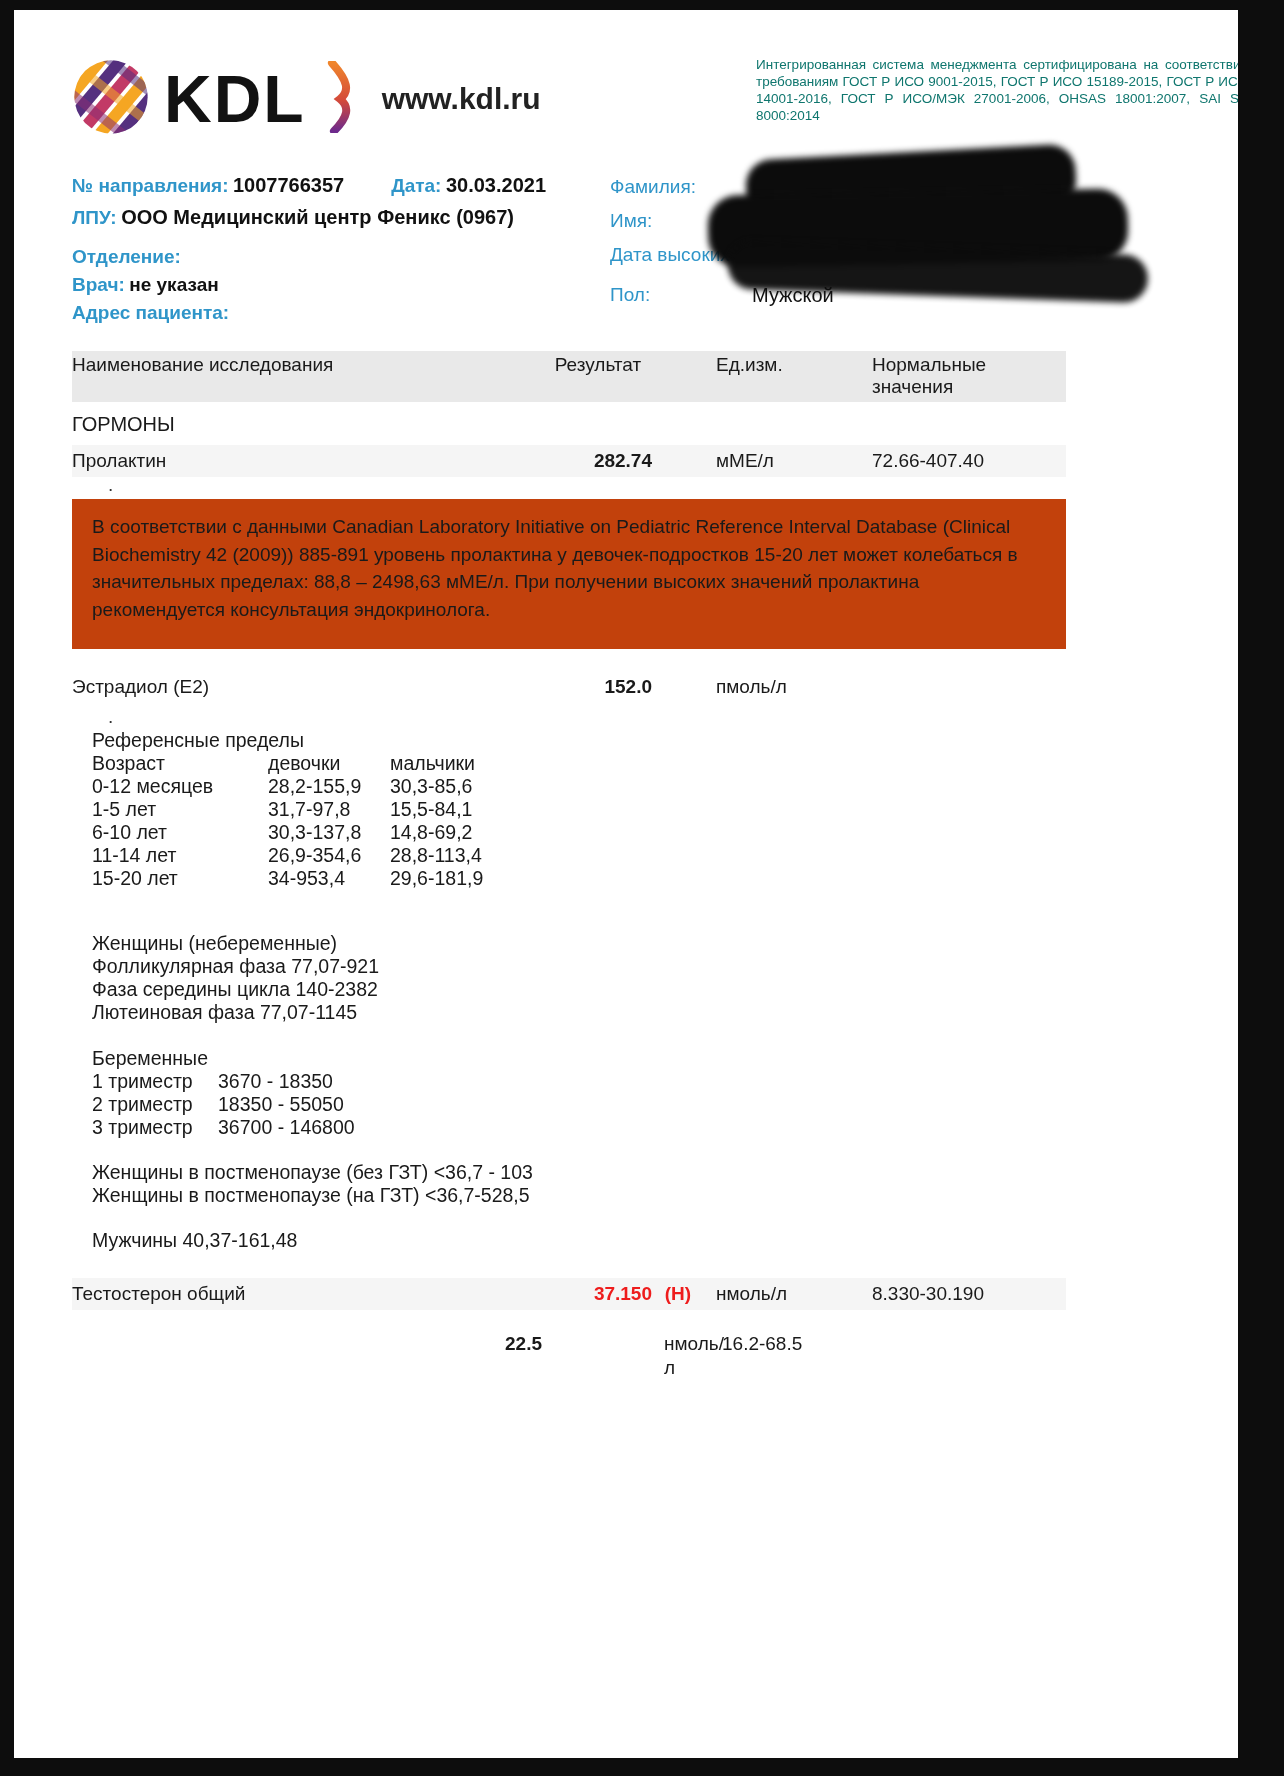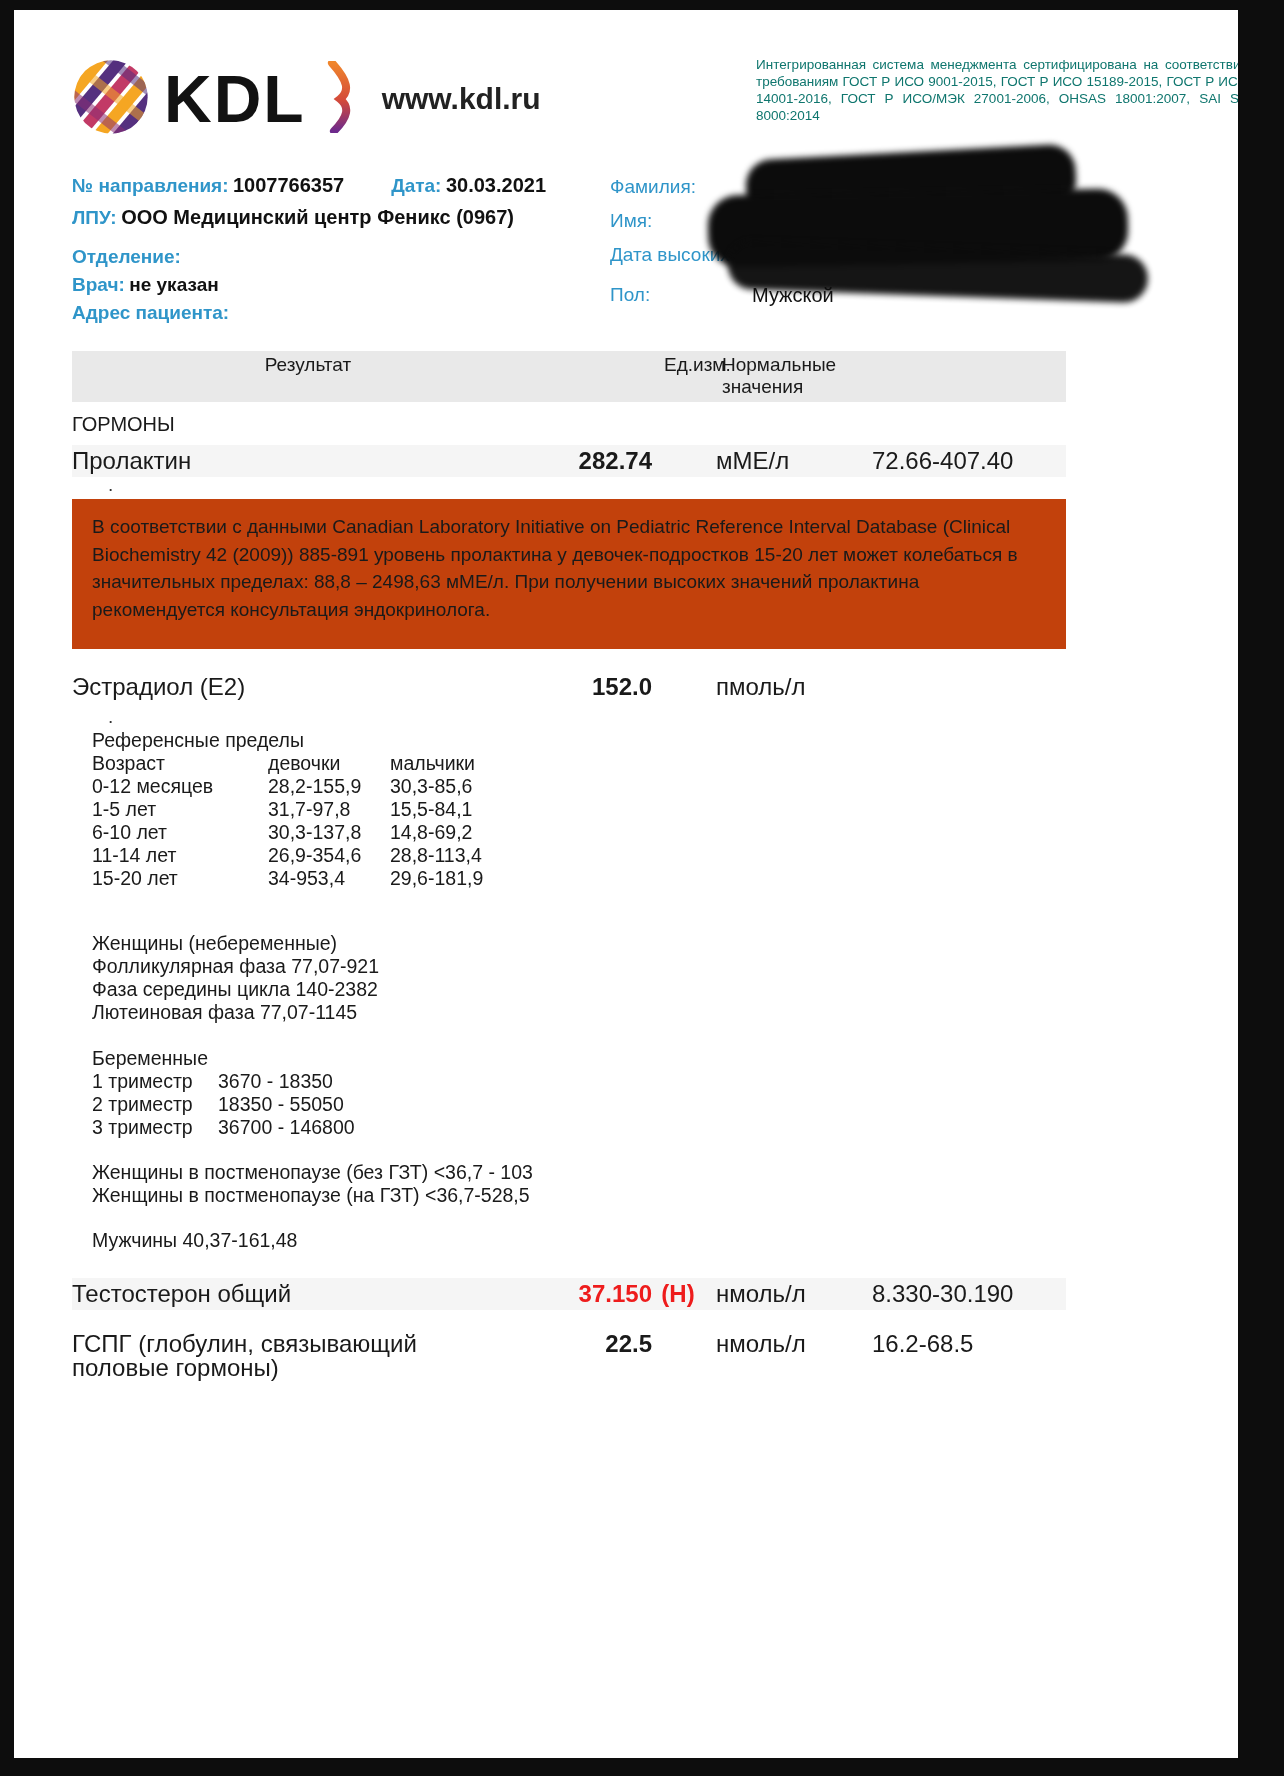--- a/index.html
+++ b/index.html
@@ -55,21 +55,21 @@
     font-size: 19px; padding: 3px 0 4px 0; line-height: 22px;
   }
   .c-res { text-align: right; }
   .c-unit { padding-left: 12px; }
   .c-norm { padding-left: 18px; }
   .tbl-head .c-res { text-align: center; padding-left: 2px; }
   .section-title { font-size: 20px; margin-top: 9px; line-height: 26px; }
 
   .rrow {
     display: grid; grid-template-columns: 470px 110px 52px 150px 1fr;
-    font-size: 24px; padding: 4px 0; line-height: 24px; align-items: start;
+    font-size: 19px; padding: 4px 0; line-height: 24px; align-items: start;
   }
   .rrow.shade { background: #f5f5f5; }
   .rrow .res { font-weight: bold; text-align: right; }
   .rrow .flag { font-weight: bold; text-align: center; }
   .red { color: #ee1c1c; }
   .dot-line { font-size: 19px; line-height: 16px; padding-left: 36px; color: #333; }
 
   .note {
     background: #c2410c; margin-top: 6px; padding: 14px 40px 26px 20px;
     font-size: 19px; line-height: 27.5px; color: #1a1a1a;
@@ -180,20 +180,21 @@
       </div>
     </div>
     <div class="redact">
       <div class="r1"></div>
         <div class="r2"></div>
         <div class="r3"></div>
     </div>
   </div>
 
   <div class="content tbl-head">
+    <div>Наименование исследования</div>
     <div class="c-res">Результат</div>
     <div></div>
     <div class="c-unit">Ед.изм.</div>
     <div class="c-norm">Нормальные значения</div>
   </div>
 
   <div class="content section-title">ГОРМОНЫ</div>
 
   <div class="content rrow shade" style="margin-top:8px;">
     <div>Пролактин</div>
@@ -271,21 +272,20 @@
 
   <div class="content rrow shade" style="margin-top:26px;">
     <div>Тестостерон общий</div>
     <div class="res red">37.150</div>
     <div class="flag red">(Н)</div>
     <div class="c-unit">нмоль/л</div>
     <div class="c-norm">8.330-30.190</div>
   </div>
 
   <div class="content rrow" style="margin-top:18px;">
-    <div class="gspg-name">ГСПГ (глобулин, связывающий половые гормоны)</div>
     <div class="res">22.5</div>
     <div class="flag"></div>
     <div class="c-unit">нмоль/л</div>
     <div class="c-norm">16.2-68.5</div>
   </div>
 
   <div class="spacer-big"></div>
 
 </div>
 

